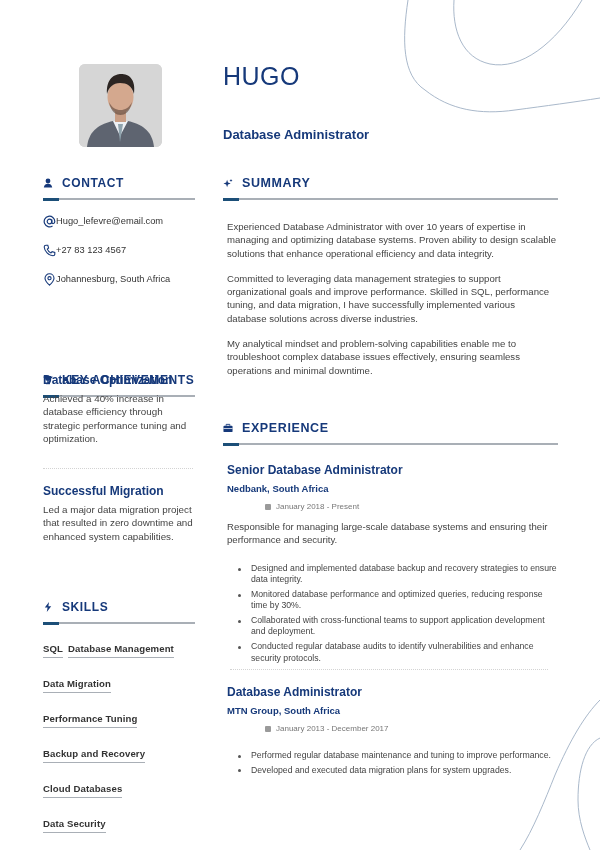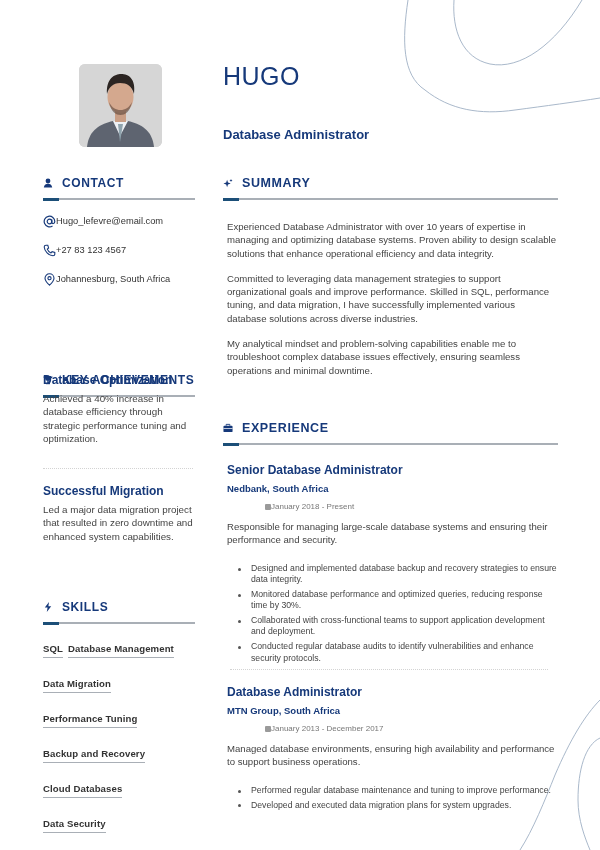--- a/index.html
+++ b/index.html
@@ -40,21 +40,21 @@
   .right { position: absolute; left: 223px; width: 335px; }
   .sum-h { top: 176px; }
   .sum-h .sec-head, .exp-h .sec-head { font-size: 12.5px; }
   .summary { position: absolute; left: 227px; top: 220px; width: 330px; }
   .summary p { font-size: 9.6px; line-height: 13.3px; color: #444; margin-bottom: 12px; }
 
   .exp-h { top: 421px; }
   .job { position: absolute; left: 227px; width: 330px; }
   .job-title { font-size: 12px; font-weight: 700; color: #16397a; }
   .job-co { font-size: 9.5px; font-weight: 700; color: #16397a; margin-top: 6px; }
-  .job-date { display: flex; align-items: center; font-size: 8px; color: #777; margin-top: 8px; padding-left: 38px; }
+  .job-date { display: flex; align-items: center; gap: 5px; font-size: 8px; color: #777; margin-top: 8px; padding-left: 38px; }
   .job-date .ic { width: 6px; height: 6px; background: #9a9a9a; border-radius: 1px; }
   .job-desc { font-size: 9.6px; line-height: 13px; color: #444; margin-top: 9px; }
   .job ul { list-style: none; margin-left: 11px; margin-top: 17px; }
   .job li { position: relative; padding-left: 13px; font-size: 8.7px; line-height: 11.3px; color: #444; margin-bottom: 3.5px; }
   .job li::before { content: ""; position: absolute; left: 0; top: 4.5px; width: 3px; height: 3px; border-radius: 50%; background: #555; }
   .job-div { position: absolute; left: 230px; top: 669px; width: 318px; border-top: 1px dotted #d3d3d3; }
 </style>
 </head>
 <body>
 
@@ -238,18 +238,17 @@
 
 <div class="job-div"></div>
 
 <div class="job" style="top:685px;">
   <div class="job-title">Database Administrator</div>
   <div class="job-co">MTN Group, South Africa</div>
   <div class="job-date">
     <span class="ic"></span>
     <span>January 2013 - December 2017</span>
   </div>
-  <div class="job-desc">Managed database environments, ensuring high availability and performance to support business operations.</div>
   <ul>
     <li>Performed regular database maintenance and tuning to improve performance.</li>
     <li>Developed and executed data migration plans for system upgrades.</li>
   </ul>
 </div>
 
 </body></html>

